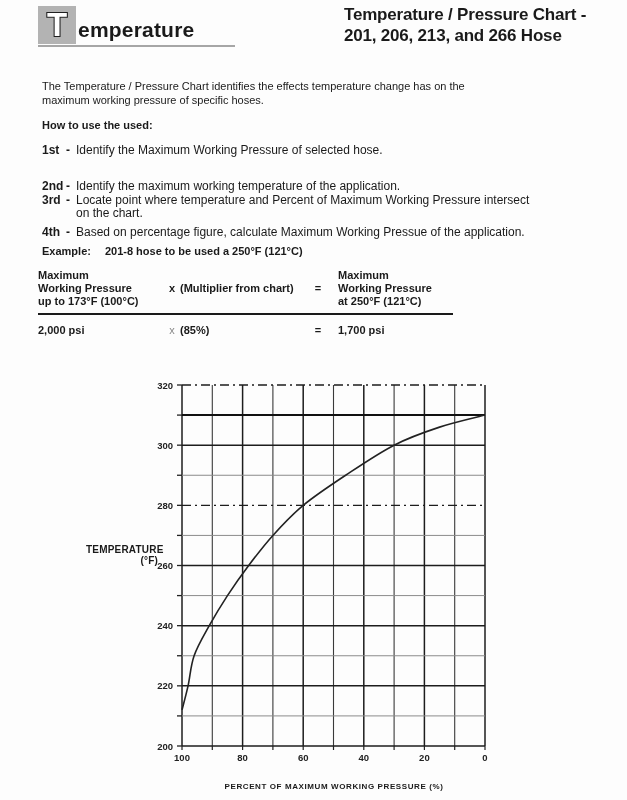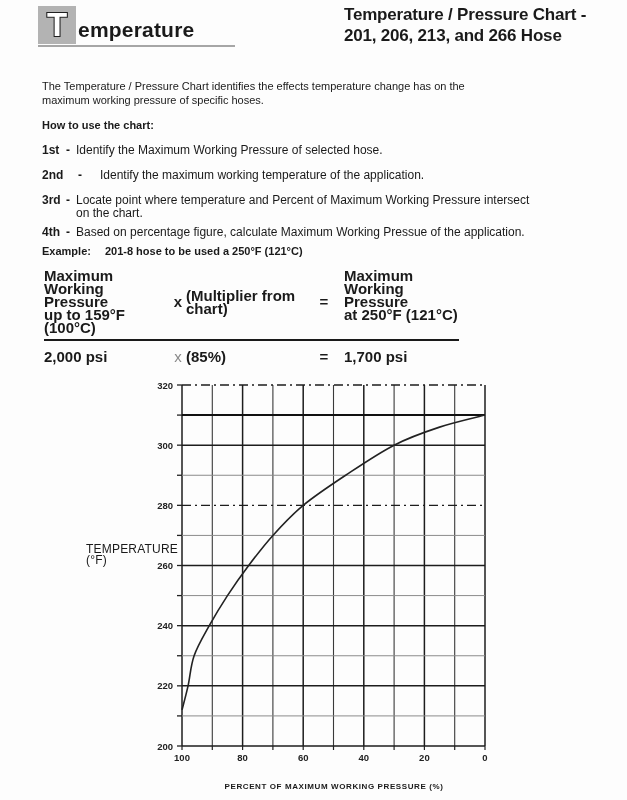--- a/index.html
+++ b/index.html
@@ -19,40 +19,40 @@
 
   
   .copy{font-size:11px;line-height:13.5px;}
   .bold{font-weight:bold;}
   .intro{left:42px;top:80px;width:540px;}
   .howto{left:42px;top:119px;}
   .step{left:42px;display:flex;font-size:12px;line-height:13px;}
   .step .lbl{font-weight:bold;width:24px;flex:none;}
   .step .sep{font-weight:bold;width:10px;flex:none;text-align:left;}
   .step .txt{width:480px;}
-  .s1{top:144px;}.s2{top:169px;gap:12px;}.s3{top:194px;}.s4{top:226px;}
+  .s1{top:144px;}.s2{top:180px;}.s3{top:194px;}.s4{top:226px;}
   .example{left:42px;top:245px;font-size:11px;font-weight:bold;display:flex;}
   .example .lbl{margin-right:14px;}
 
   
-  .ctable{left:44px;top:269px;font-size:15px;}
+  .ctable{left:38px;top:269px;font-size:11px;}
   .thead{display:flex;width:415px;border-bottom:2px solid #1a1a1a;
          padding-bottom:5px;font-weight:bold;line-height:13px;}
   .trow{display:flex;width:415px;margin-top:9px;font-weight:bold;line-height:13px;}
   .c1{width:126px;flex:none;}
   .opc{width:16px;flex:none;text-align:center;align-self:center;}
   .c2{width:130px;flex:none;text-align:left;align-self:center;}
   .c3{width:118px;flex:none;margin-left:12px;}
   .trow .c2{align-self:auto;}
   .mult-x{color:#8a8a8a;font-weight:normal;}
 
   
   #chart-svg{position:absolute;left:0;top:380px;}
-  .ylab{left:86px;top:544px;width:72px;text-align:left;font-size:12px;
-        font-weight:normal;line-height:11px;letter-spacing:.2px;}
+  .ylab{left:86px;top:544px;width:72px;text-align:right;font-size:10px;
+        font-weight:bold;line-height:11px;letter-spacing:.2px;}
   .xlab{left:148px;top:770px;width:372px;text-align:center;font-size:8px;
         font-weight:bold;letter-spacing:.6px;margin-top:12px;}
   .tick{font-family:"Liberation Sans",sans-serif;font-size:9.5px;font-weight:600;fill:#222;}
 </style>
 </head>
 <body>
 
 <div class="page">
 
   <div class="abs brand">
@@ -63,21 +63,21 @@
   <div class="abs doc-title">
     <div>Temperature / Pressure Chart -</div>
     <div>201, 206, 213, and 266 Hose</div>
   </div>
 
   <div class="abs copy intro">
     <div>The Temperature / Pressure Chart identifies the effects temperature change has on the</div>
     <div>maximum working pressure of specific hoses.</div>
   </div>
 
-  <div class="abs copy bold howto">How to use the chart:</div>
+  <div class="abs copy bold howto">How to use the used:</div>
 
   <div class="abs step s1">
     <span class="lbl">1st</span>
     <span class="sep">-</span>
     <span class="txt">Identify the Maximum Working Pressure of selected hose.</span>
   </div>
   <div class="abs step s2">
     <span class="lbl">2nd</span>
     <span class="sep">-</span>
     <span class="txt">Identify the maximum working temperature of the application.</span>
@@ -99,21 +99,21 @@
   <div class="abs example">
     <span class="lbl">Example:</span>
     <span>201-8 hose to be used a 250°F (121°C)</span>
   </div>
 
   <div class="abs ctable">
     <div class="thead">
       <div class="c1">
         <div>Maximum</div>
         <div>Working Pressure</div>
-        <div>up to 159°F (100°C)</div>
+        <div>up to 173°F (100°C)</div>
       </div>
       <div class="opc">x</div>
       <div class="c2">(Multiplier from chart)</div>
       <div class="opc">=</div>
       <div class="c3">
         <div>Maximum</div>
         <div>Working Pressure</div>
         <div>at 250°F (121°C)</div>
       </div>
     </div>

